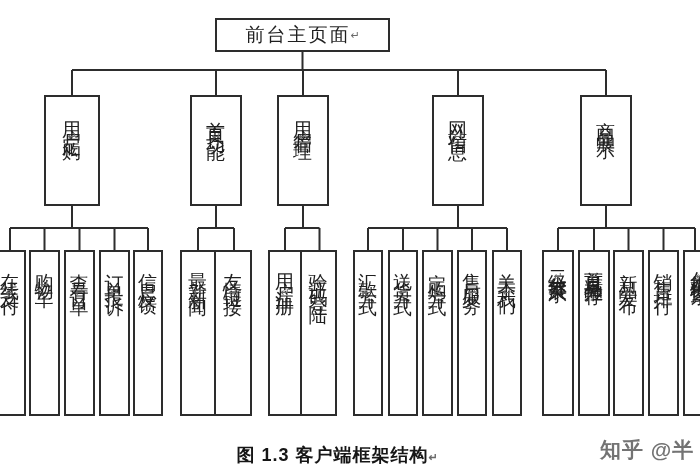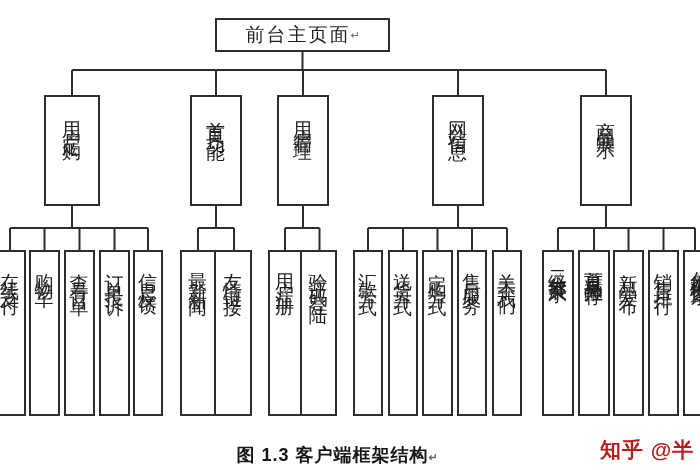--- a/index.html
+++ b/index.html
@@ -20,21 +20,21 @@
   }
   .parent{letter-spacing:7px;padding-top:9px;}
   .tight{letter-spacing:3px;padding-top:4px;}
   .mark{font-size:11px;color:#6a6a6a;letter-spacing:0;}
   .vbox .mark{margin-top:-4px;}
   #caption{
     position:absolute;left:-13px;top:443px;width:700px;text-align:center;
     font-weight:bold;font-size:18px;color:#161616;letter-spacing:1px;
   }
   #watermark{
-    position:absolute;left:600px;top:436px;font-size:21px;color:#b91c1c;
+    position:absolute;left:600px;top:436px;font-size:21px;color:#737373;
     white-space:nowrap;letter-spacing:1px;font-weight:bold;
   }
 </style>
 </head>
 <body>
 
 <div id="stage">
 
   <svg id="wires" width="700" height="470" viewBox="0 0 700 470">
     <path fill="none" stroke="#2d2d2d" stroke-width="2" d="

